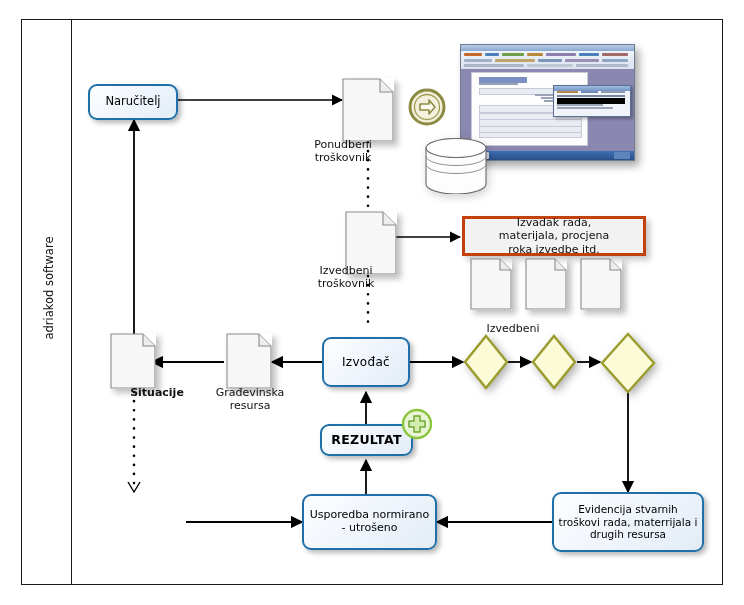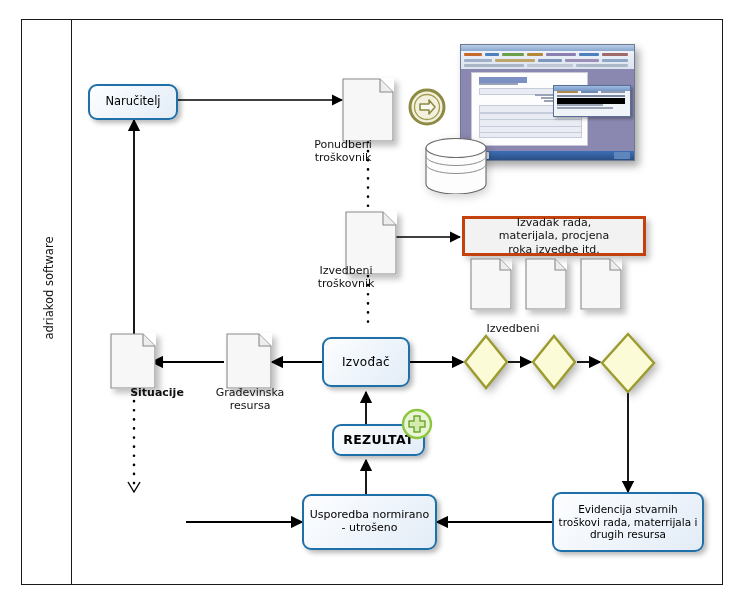--- a/index.html
+++ b/index.html
@@ -282,21 +282,21 @@
 
   <div class="doc" style="left:226px;top:333px;">
     <svg width="46" height="56" viewBox="0 0 46 56" xmlns="http://www.w3.org/2000/svg">
       <path d="M1,1 H33 L45,13 V55 H1 Z" fill="#f7f7f7" stroke="#8a8a8a" stroke-width="1.1"></path>
       <path d="M33,1 V13 H45" fill="#ededed" stroke="#8a8a8a" stroke-width="1.1"></path>
     </svg>
   </div>
   <div class="cap" style="left:204px;top:386px;width:92px;">Građevinska
 resursa</div>
 
-  <div class="rbox bold" style="left:320px;top:424px;width:93px;height:32px;margin-left:12px;">
+  <div class="rbox bold" style="left:320px;top:424px;width:93px;height:32px;">
     <span>REZULTAT</span>
   </div>
 
   <div class="cicon" style="left:401px;top:408px;">
     <svg width="32" height="32" viewBox="0 0 32 32" xmlns="http://www.w3.org/2000/svg">
       <circle cx="16" cy="16" r="14" fill="#eaf5d8" stroke="#8cc63f" stroke-width="2.4"></circle>
       <path d="M13,8 H19 V13 H24 V19 H19 V24 H13 V19 H8 V13 H13 Z" fill="#d6ecae" stroke="#6fa832" stroke-width="1.5" stroke-linejoin="round"></path>
     </svg>
   </div>
 

